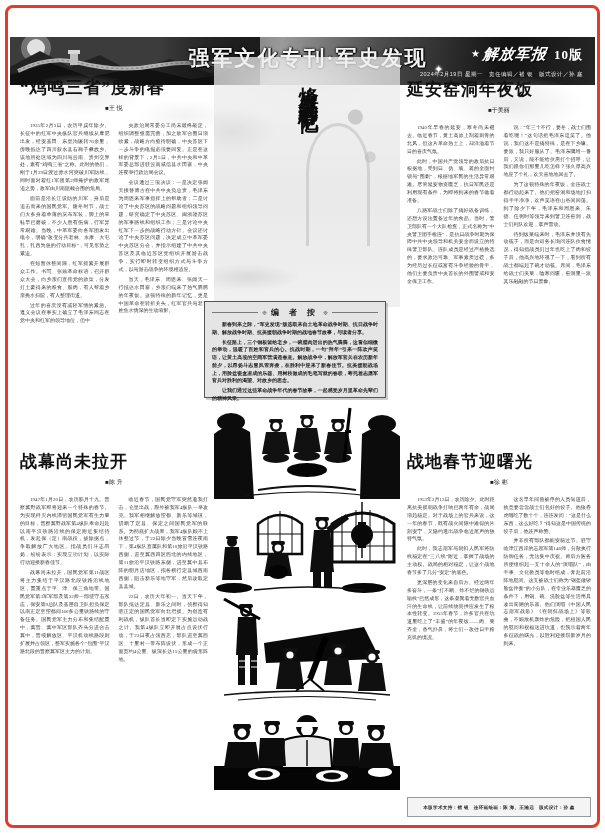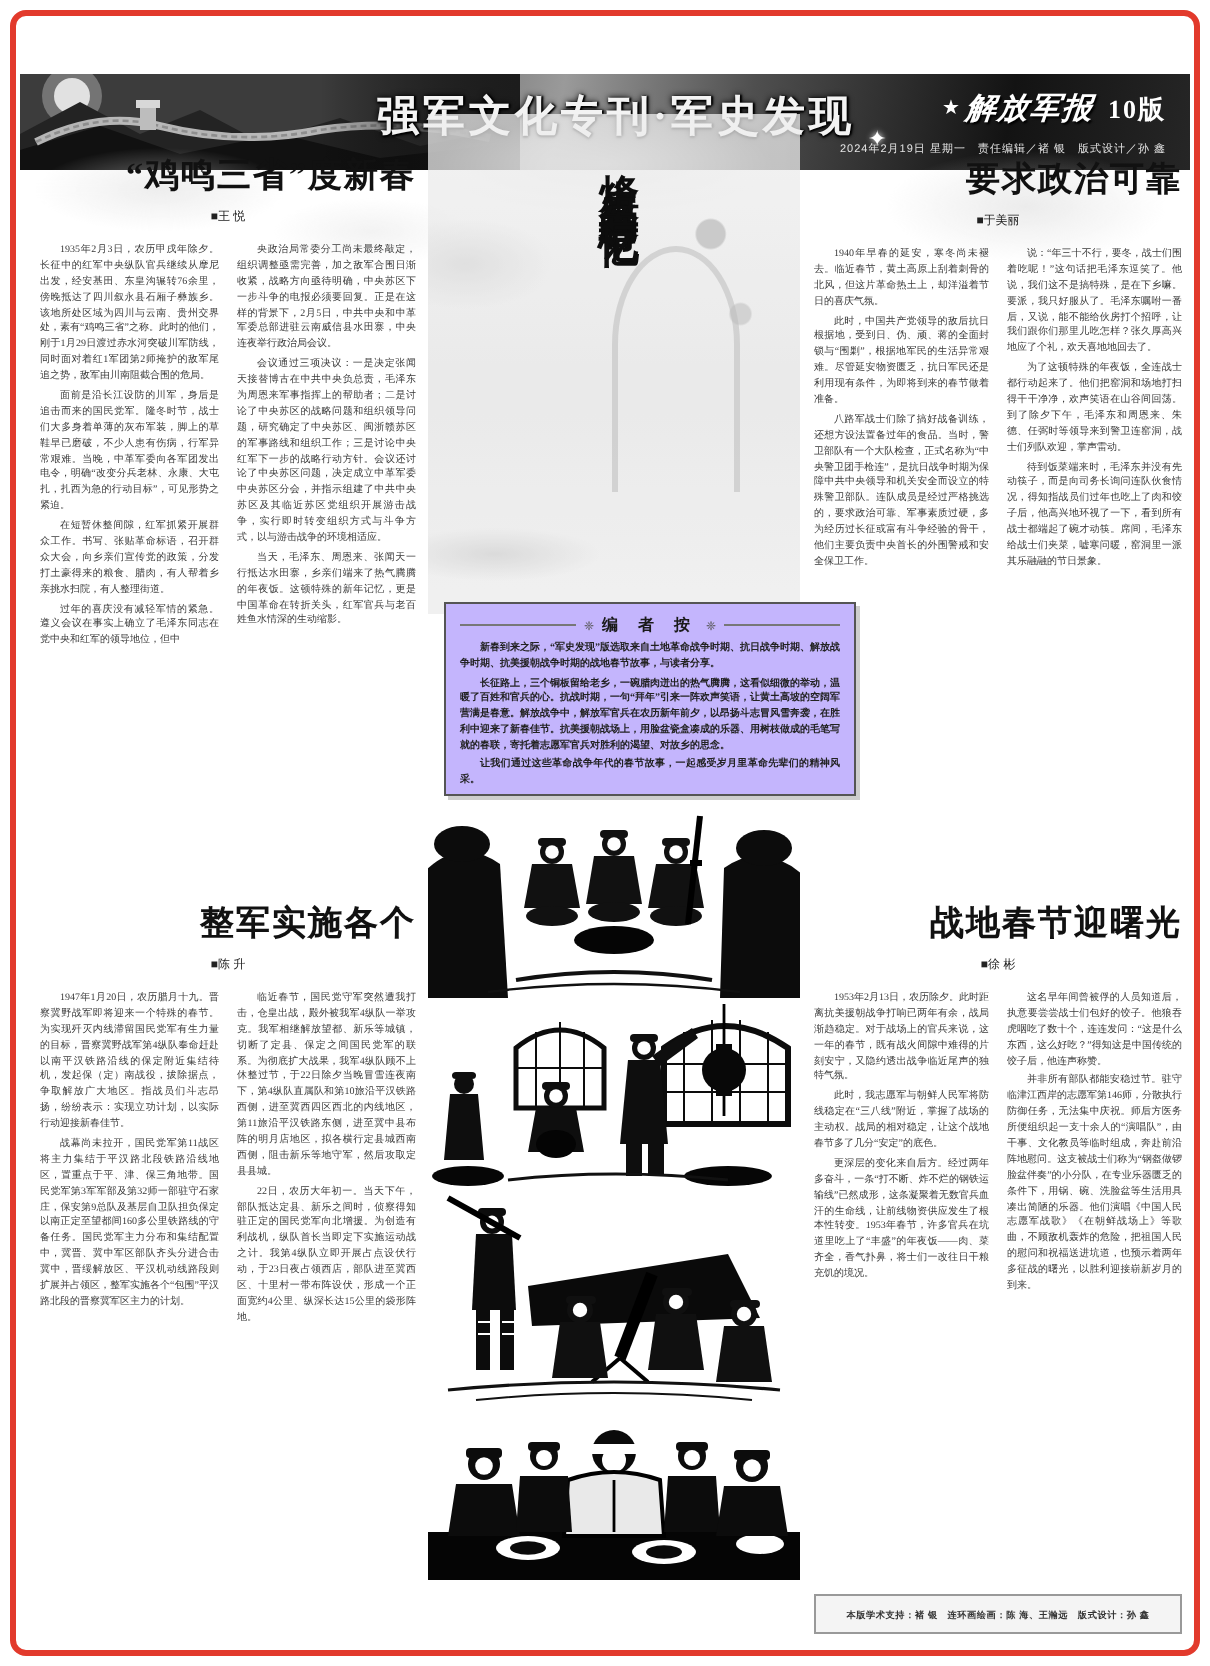--- a/index.html
+++ b/index.html
@@ -24,42 +24,42 @@
     font-family:"Liberation Sans",sans-serif;}
   
   .wm-top{position:absolute;left:10px;top:57px;width:585px;height:84px;opacity:.5;z-index:0;
     background:
       radial-gradient(ellipse 90px 30px at 12% 45%,#dcdcdc 0%,transparent 70%),
       radial-gradient(ellipse 120px 34px at 50% 30%,#e2e2e2 0%,transparent 70%),
       radial-gradient(ellipse 100px 40px at 86% 55%,#d8d8d8 0%,transparent 70%),
       radial-gradient(ellipse 70px 24px at 30% 70%,#e6e6e6 0%,transparent 70%);}
   
   .article{position:absolute;z-index:2;}
-  .a-title{text-align:right;font-weight:bold;color:#111;letter-spacing:1px;white-space:nowrap;}
+  .a-title{text-align:left;font-weight:bold;color:#111;letter-spacing:1px;white-space:nowrap;}
   .a-author{text-align:center;font-size:6px;color:#222;margin-top:5px;font-family:"Liberation Sans",sans-serif;}
   .a-body{column-count:2;column-gap:9px;font-size:5px;line-height:1.58;text-align:justify;
     color:#3a3a3a;overflow:hidden;margin-top:9px;}
   .a-body p{margin:0 0 2px;text-indent:2em;}
   
   .hero{position:absolute;left:214px;top:57px;width:186px;height:250px;z-index:1;}
   .hero-bg{position:absolute;inset:0;opacity:.75;
     background:
       radial-gradient(circle at 76% 24%,#b9b9b9 0 7px,transparent 8px),
       radial-gradient(circle at 84% 40%,#c3c3c3 0 5px,transparent 6px),
       radial-gradient(ellipse 70px 18px at 18% 88%,#cfcfcf 0%,transparent 75%),
       radial-gradient(ellipse 60px 30px at 10% 30%,#d6d6d6 0%,transparent 75%),
       linear-gradient(#efefef,#e3e3e3 55%,#ececec);}
   .hero-arch{position:absolute;left:92px;top:66px;width:58px;height:120px;opacity:.55;
     border:3px solid #bdbdbd;border-bottom:none;border-radius:50% 50% 0 0/40% 40% 0 0;}
   .v-title{position:absolute;left:0;right:0;top:14px;margin:auto;height:232px;
     writing-mode:vertical-rl;text-orientation:upright;font-size:20px;line-height:1;
     letter-spacing:3px;font-weight:900;color:#0d0d0d;z-index:3;width:24px;
     font-family:"Liberation Sans",sans-serif;}
-  .editor-box{position:absolute;left:222px;top:301px;width:206px;height:97px;box-sizing:border-box;
-    background:#c4b5fd;border:1px solid #555;box-shadow:2px 2px 0 rgba(60,60,60,.25);
+  .editor-box{position:absolute;left:204px;top:301px;width:182px;height:97px;box-sizing:border-box;
+    background:#e5e5e5;border:1px solid #555;box-shadow:2px 2px 0 rgba(60,60,60,.25);
     padding:4px 7px 4px;z-index:4;}
   .eb-head{display:flex;align-items:center;gap:4px;margin:1px 0 3px;}
   .eb-line{flex:1;height:1px;background:#777;}
   .eb-orn{font-size:6px;color:#555;}
   .eb-label{font-size:8px;font-weight:bold;letter-spacing:4px;color:#1a1a1a;}
   .eb-text{font-size:5px;line-height:1.55;text-align:justify;color:#222;font-weight:600;}
   .eb-text p{margin:0 0 2px;text-indent:2em;}
   .illos{position:absolute;left:214px;top:402px;width:186px;z-index:2;}
   .illo{background:#fff;margin-bottom:3px;line-height:0;}
   
@@ -120,21 +120,21 @@
       <p>面前是沿长江设防的川军，身后是追击而来的国民党军。隆冬时节，战士们大多身着单薄的灰布军装，脚上的草鞋早已磨破，不少人患有伤病，行军异常艰难。当晚，中革军委向各军团发出电令，明确“改变分兵老林、永康、大屯扎，扎西为急的行动目标”，可见形势之紧迫。</p>
       <p>在短暂休整间隙，红军抓紧开展群众工作。书写、张贴革命标语，召开群众大会，向乡亲们宣传党的政策，分发打土豪得来的粮食、腊肉，有人帮着乡亲挑水扫院，有人整理街道。</p>
       <p>过年的喜庆没有减轻军情的紧急。遵义会议在事实上确立了毛泽东同志在党中央和红军的领导地位，但中</p>
       <p>央政治局常委分工尚未最终敲定，组织调整亟需完善，加之敌军合围日渐收紧，战略方向亟待明确，中央苏区下一步斗争的电报必须要回复。正是在这样的背景下，2月5日，中共中央和中革军委总部进驻云南威信县水田寨，中央连夜举行政治局会议。</p>
       <p>会议通过三项决议：一是决定张闻天接替博古在中共中央负总责，毛泽东为周恩来军事指挥上的帮助者；二是讨论了中央苏区的战略问题和组织领导问题，研究确定了中央苏区、闽浙赣苏区的军事路线和组织工作；三是讨论中央红军下一步的战略行动方针。会议还讨论了中央苏区问题，决定成立中革军委中央苏区分会，并指示组建了中共中央苏区及其临近苏区党组织开展游击战争，实行即时转变组织方式与斗争方式，以与游击战争的环境相适应。</p>
       <p>当天，毛泽东、周恩来、张闻天一行抵达水田寨，乡亲们端来了热气腾腾的年夜饭。这顿特殊的新年记忆，更是中国革命在转折关头，红军官兵与老百姓鱼水情深的生动缩影。</p>
     </div>
   </div>
 
   <div class="article" id="a2">
-    <div class="a-title">要求政治可靠</div>
+    <div class="a-title">延安窑洞年夜饭</div>
     <div class="a-author">■于美丽</div>
     <div class="a-body">
       <p>1940年早春的延安，寒冬尚未褪去。临近春节，黄土高原上刮着刺骨的北风，但这片革命热土上，却洋溢着节日的喜庆气氛。</p>
       <p>此时，中国共产党领导的敌后抗日根据地，受到日、伪、顽、蒋的全面封锁与“围剿”，根据地军民的生活异常艰难。尽管延安物资匮乏，抗日军民还是利用现有条件，为即将到来的春节做着准备。</p>
       <p>八路军战士们除了搞好战备训练，还想方设法置备过年的食品。当时，警卫部队有一个大队检查，正式名称为“中央警卫团手枪连”，是抗日战争时期为保障中共中央领导和机关安全而设立的特殊警卫部队。连队成员是经过严格挑选的，要求政治可靠、军事素质过硬，多为经历过长征或富有斗争经验的骨干，他们主要负责中央首长的外围警戒和安全保卫工作。</p>
       <p>说：“年三十不行，要冬，战士们围着吃呢！”这句话把毛泽东逗笑了。他说，我们这不是搞特殊，是在下乡嘛。要派，我只好服从了。毛泽东嘱咐一番后，又说，能不能给伙房打个招呼，让我们跟你们那里儿吃怎样？张久厚高兴地应了个礼，欢天喜地地回去了。</p>
       <p>为了这顿特殊的年夜饭，全连战士都行动起来了。他们把窑洞和场地打扫得干干净净，欢声笑语在山谷间回荡。到了除夕下午，毛泽东和周恩来、朱德、任弼时等领导来到警卫连窑洞，战士们列队欢迎，掌声雷动。</p>
       <p>待到饭菜端来时，毛泽东并没有先动筷子，而是向司务长询问连队伙食情况，得知指战员们过年也吃上了肉和饺子后，他高兴地环视了一下，看到所有战士都端起了碗才动筷。席间，毛泽东给战士们夹菜，嘘寒问暖，窑洞里一派其乐融融的节日景象。</p>
     </div>
   </div>
@@ -308,21 +308,21 @@
         </g>
         <circle cx="28" cy="27" r="4.4" fill="#fff"></circle>
         <circle cx="58" cy="23" r="4" fill="#fff"></circle>
         <circle cx="132" cy="23" r="4" fill="#fff"></circle>
         <circle cx="162" cy="28" r="4.4" fill="#fff"></circle>
       </svg>
     </div>
   </div>
 
   <div class="article" id="a3">
-    <div class="a-title">整军实施各个</div>
+    <div class="a-title">战幕尚未拉开</div>
     <div class="a-author">■陈  升</div>
     <div class="a-body">
       <p>1947年1月20日，农历腊月十九。晋察冀野战军即将迎来一个特殊的春节。为实现歼灭内线滞留国民党军有生力量的目标，晋察冀野战军第4纵队奉命赶赴以南平汉铁路沿线的保定附近集结待机，发起保（定）南战役，拔除据点，争取解放广大地区。指战员们斗志昂扬，纷纷表示：实现立功计划，以实际行动迎接新春佳节。</p>
       <p>战幕尚未拉开，国民党军第11战区将主力集结于平汉路北段铁路沿线地区，置重点于平、津、保三角地带。国民党军第3军军部及第32师一部驻守石家庄，保安第9总队及基层自卫队担负保定以南正定至望都间160多公里铁路线的守备任务。国民党军主力分布和集结配置中，冀晋、冀中军区部队齐头分进合击冀中，晋绥解放区、平汉机动线路段则扩展并占领区，整军实施各个“包围”平汉路北段的晋察冀军区主力的计划。</p>
       <p>临近春节，国民党守军突然遭我打击，仓皇出战，殿外被我军4纵队一举攻克。我军相继解放望都、新乐等城镇，切断了定县、保定之间国民党军的联系。为彻底扩大战果，我军4纵队顾不上休整过节，于22日除夕当晚冒雪连夜南下，第4纵队直属队和第10旅沿平汉铁路西侧，进至冀西四区西北的内线地区，第11旅沿平汉铁路东侧，进至冀中县布阵的明月店地区，拟各横行定县城西南西侧，阻击新乐等地守军，然后攻取定县县城。</p>
       <p>22日，农历大年初一。当天下午，部队抵达定县、新乐之间时，侦察得知驻正定的国民党军向北增援。为创造有利战机，纵队首长当即定下实施运动战之计。我第4纵队立即开展占点设伏行动，于23日夜占领西店，部队进至冀西区、十里村一带布阵设伏，形成一个正面宽约4公里、纵深长达15公里的袋形阵地。</p>
     </div>
   </div>
 
   <div class="article" id="a4">

